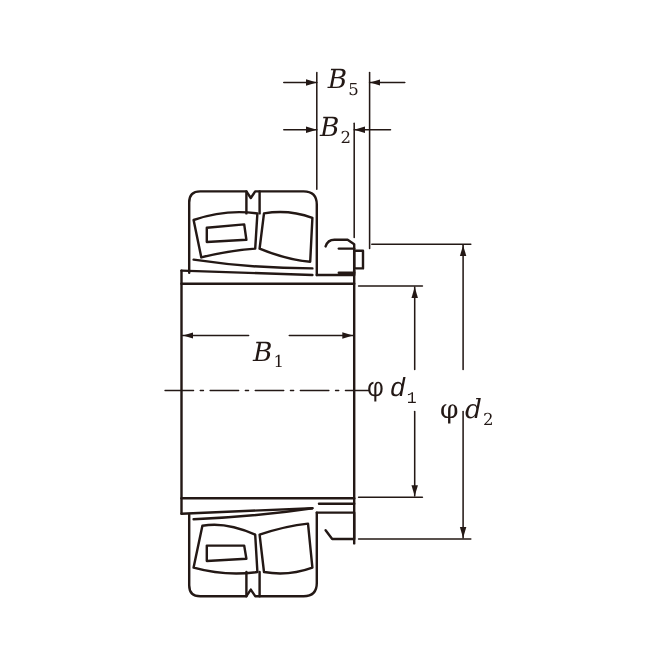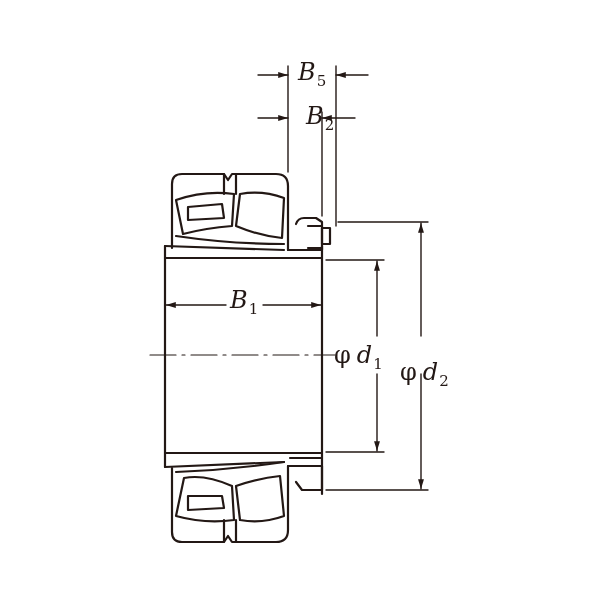--- a/index.html
+++ b/index.html
@@ -99,25 +99,25 @@
       <line x1="338" y1="222" x2="428" y2="222"></line>
       <line x1="326" y1="490" x2="428" y2="490"></line>
       <line x1="421" y1="336" x2="421" y2="223" marker-end="url(#arr)"></line>
       <line x1="421" y1="374" x2="421" y2="489" marker-end="url(#arr)"></line>
     </g>
   </svg>
 
   <div class="lbl" style="left:298px; top:60px;">
     <span>B</span><sub>5</sub>
   </div>
-  <div class="lbl" style="left:306px; top:104px;">
+  <div class="lbl" style="left:291px; top:104px;">
     <span>B</span><sub>2</sub>
   </div>
-  <div class="lbl" style="left:230px; top:288px;">
+  <div class="lbl" style="left:230px; top:308px;">
     <span>B</span><sub>1</sub>
   </div>
-  <div class="lbl" style="left:334px; top:343px;">
+  <div class="lbl" style="left:334px; top:343px;font-family:Liberation Mono, monospace;">
     <span class="phi">φ</span><span>d</span><sub>1</sub>
   </div>
   <div class="lbl" style="left:400px; top:360px;">
     <span class="phi">φ</span><span>d</span><sub>2</sub>
   </div>
 </div>
 
 </body></html>

